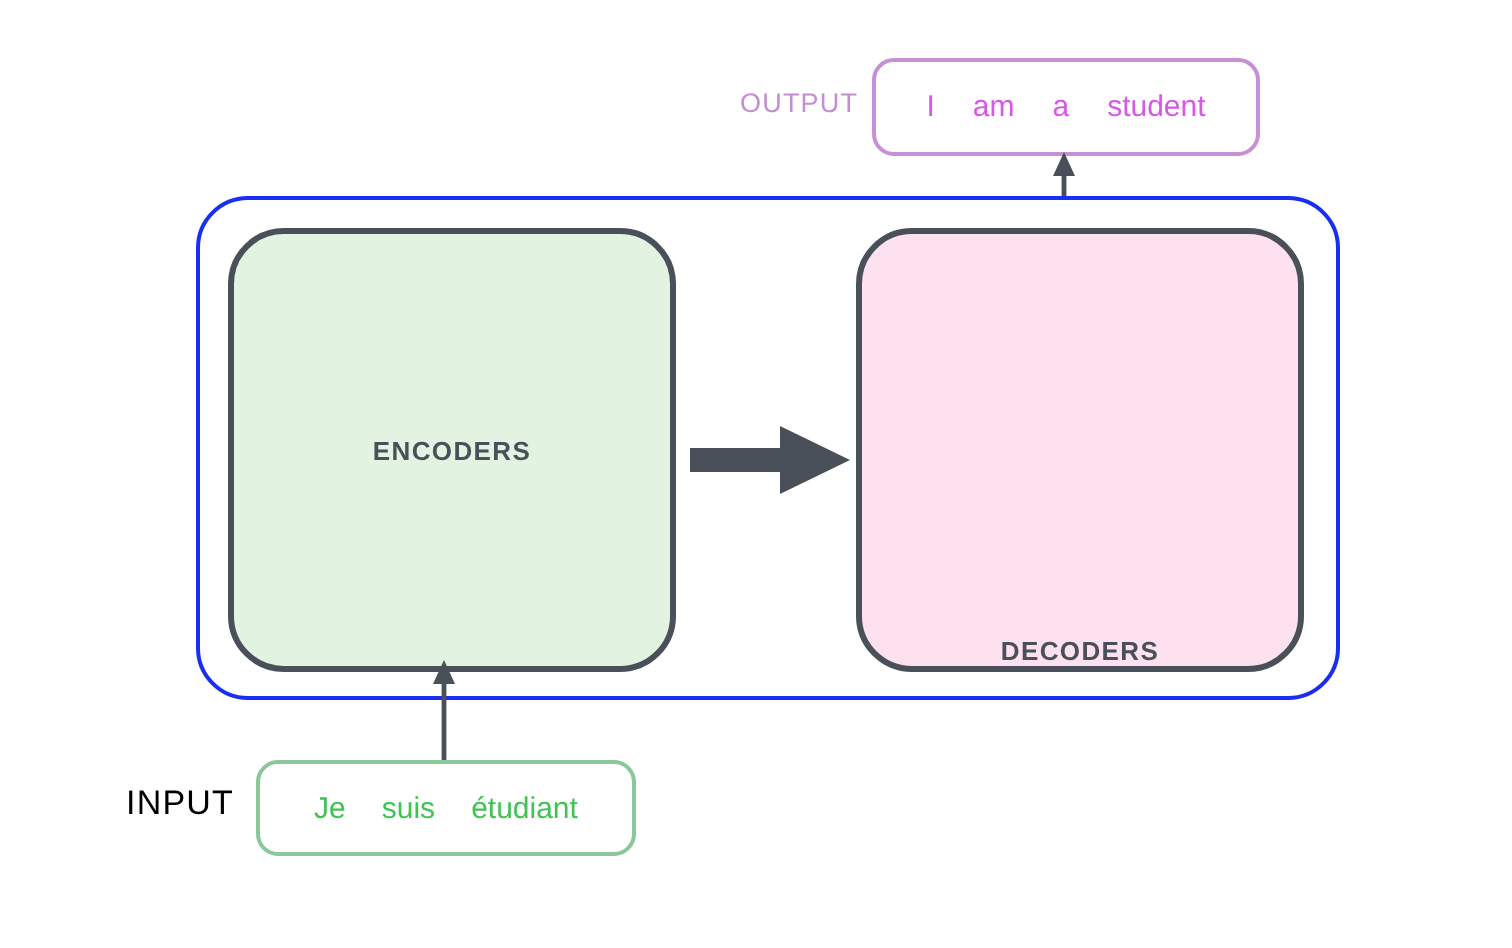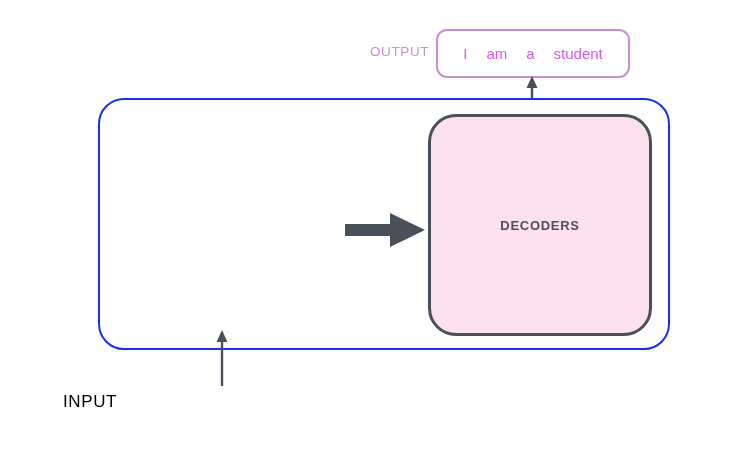--- a/index.html
+++ b/index.html
@@ -81,20 +81,21 @@
     width: 224px;
     height: 222px;
     background: #e2f3e2;
   }
   .decoders-box {
     left: 428px;
     top: 114px;
     width: 224px;
     height: 222px;
     background: #fde1ee;
+    align-items: flex-end;
   }
   .stack-label {
     font-size: 13px;
     font-weight: 600;
     letter-spacing: 0.7px;
     color: #4a5059;
   }
 
   
   .mid-arrow {
@@ -169,31 +170,39 @@
     <span class="output-token">student</span>
   </div>
 
   <svg class="up-arrow-output" viewBox="0 0 22 42">
     <line x1="11" y1="42" x2="11" y2="9" stroke="#4a5059" stroke-width="2.4"></line>
     <polygon points="11,0 5.5,12 16.5,12" fill="#4a5059"></polygon>
   </svg>
 
   <div class="blue-container"></div>
 
+  <div class="stack-box encoders-box">
+    <span class="stack-label">ENCODERS</span>
+  </div>
 
   <svg class="mid-arrow" viewBox="0 0 80 36">
     <rect x="0" y="12" width="50" height="12" fill="#4a5059"></rect>
     <polygon points="80,18 45,1 45,35" fill="#4a5059"></polygon>
   </svg>
 
   <div class="stack-box decoders-box">
     <span class="stack-label">DECODERS</span>
   </div>
 
   <svg class="up-arrow-input" viewBox="0 0 22 56">
     <line x1="11" y1="56" x2="11" y2="9" stroke="#4a5059" stroke-width="2.4"></line>
     <polygon points="11,0 5.5,12 16.5,12" fill="#4a5059"></polygon>
   </svg>
 
   <div class="input-label">INPUT</div>
 
+  <div class="input-box">
+    <span class="input-token">Je</span>
+    <span class="input-token">suis</span>
+    <span class="input-token">étudiant</span>
+  </div>
 
 </div>
 
 </body></html>

